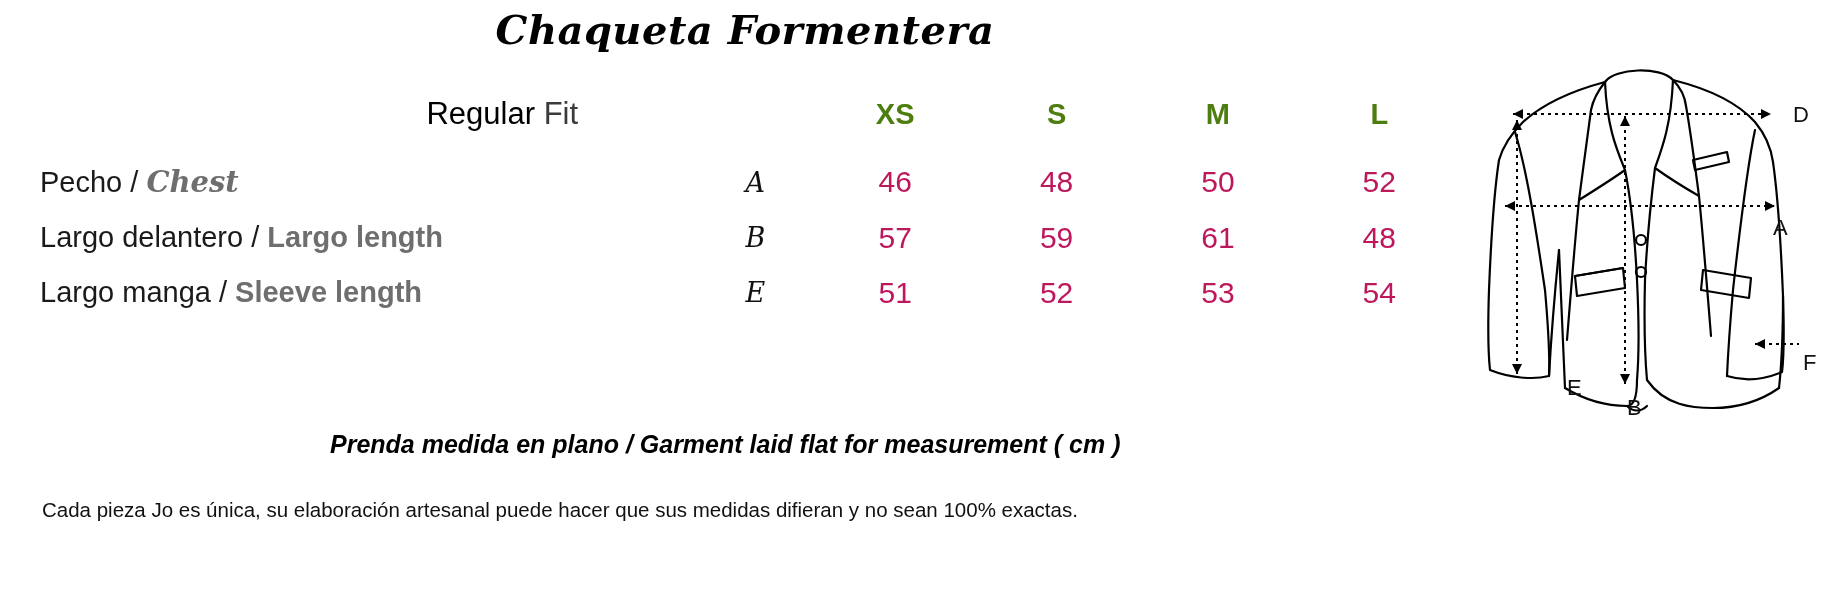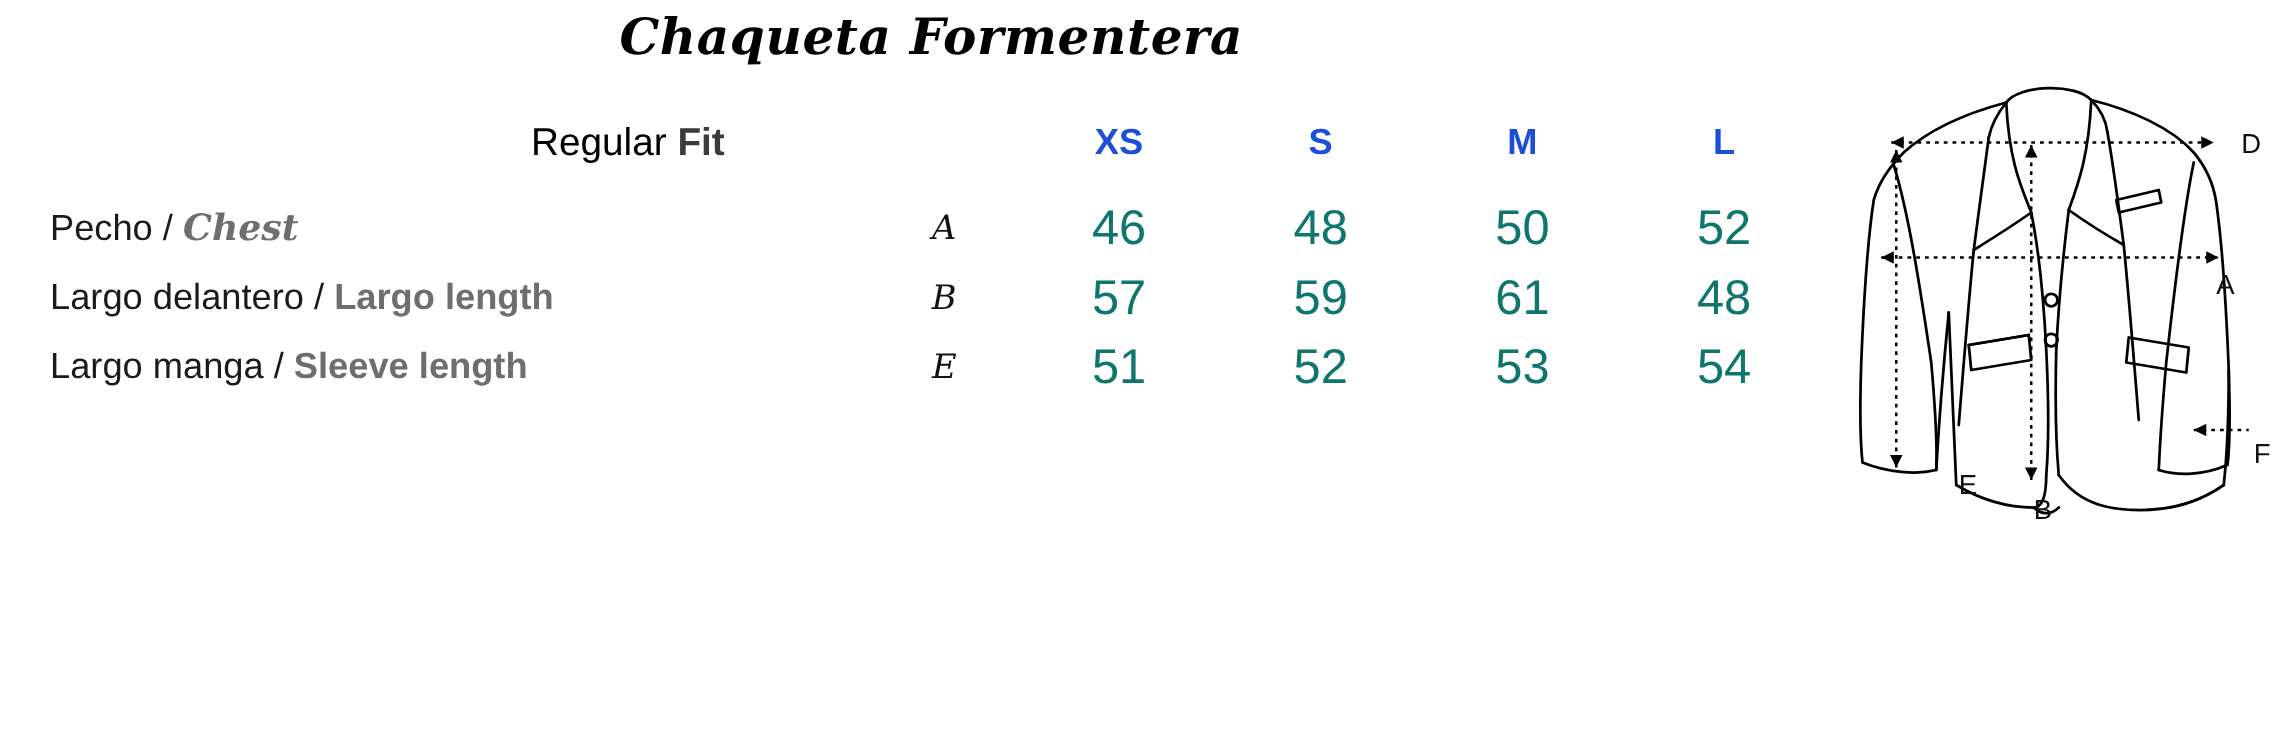--- a/index.html
+++ b/index.html
@@ -59,27 +59,27 @@
 
   .hdr-fit {
     text-align: center;
     font-size: 31px;
     font-weight: bold;
     color: #000;
     padding-bottom: 22px !important;
     padding-left: 150px !important;
   }
   .hdr-fit .fit-reg { font-weight: normal; color: #000; }
-  .hdr-fit .fit-fit { font-weight: bold; color: #3b3b3b; }
+  .hdr-fit .fit-fit { font-weight: normal; color: #3b3b3b; }
 
   .hdr-size {
     text-align: center;
     font-size: 29px;
     font-weight: bold;
-    color: #1d4ed8;
+    color: #4d7c0f;
     padding-bottom: 22px !important;
   }
 
   .row-label {
     font-size: 29px;
     color: #111;
     text-align: left;
     padding: 11px 0 11px 0 !important;
     white-space: nowrap;
   }
@@ -90,22 +90,22 @@
 
   .row-letter {
     text-align: center;
     font-family: "DejaVu Serif", "Liberation Serif", serif;
     font-style: italic;
     font-size: 27px;
     color: #111;
   }
   .row-val {
     text-align: center;
-    font-size: 39px;
-    color: #0f766e;
+    font-size: 30px;
+    color: #be185d;
   }
 
   
   .flat-note {
     position: absolute;
     left: 330px;
     top: 430px;
     font-size: 25px;
     font-weight: bold;
     font-style: italic;
@@ -206,21 +206,23 @@
           <td class="row-letter">E</td>
           <td class="row-val">51</td>
           <td class="row-val">52</td>
           <td class="row-val">53</td>
           <td class="row-val">54</td>
         </tr>
       </tbody>
     </table>
   </div>
 
-
+  <div class="flat-note">Prenda medida en plano  /  Garment laid flat for measurement   ( cm )</div>
+
+  <div class="disclaimer es">Cada pieza Jo es única, su elaboración artesanal puede hacer que sus medidas difieran y no sean 100% exactas.</div>
 
   <div class="illus">
     <svg width="370" height="420" viewBox="0 0 370 420" xmlns="http://www.w3.org/2000/svg">
       <g fill="none" stroke="#000000" stroke-width="2.2" stroke-linejoin="round" stroke-linecap="round">
 
         <path d="M150 42 C160 28 205 26 218 40 C226 48 230 58 231 66"></path>
         <path d="M150 42 C142 52 138 60 136 70"></path>
 
         <path d="M150 42 C120 50 90 62 68 82 C58 92 48 106 44 120
                  C40 146 36 200 34 250 C33 280 33 312 35 330

